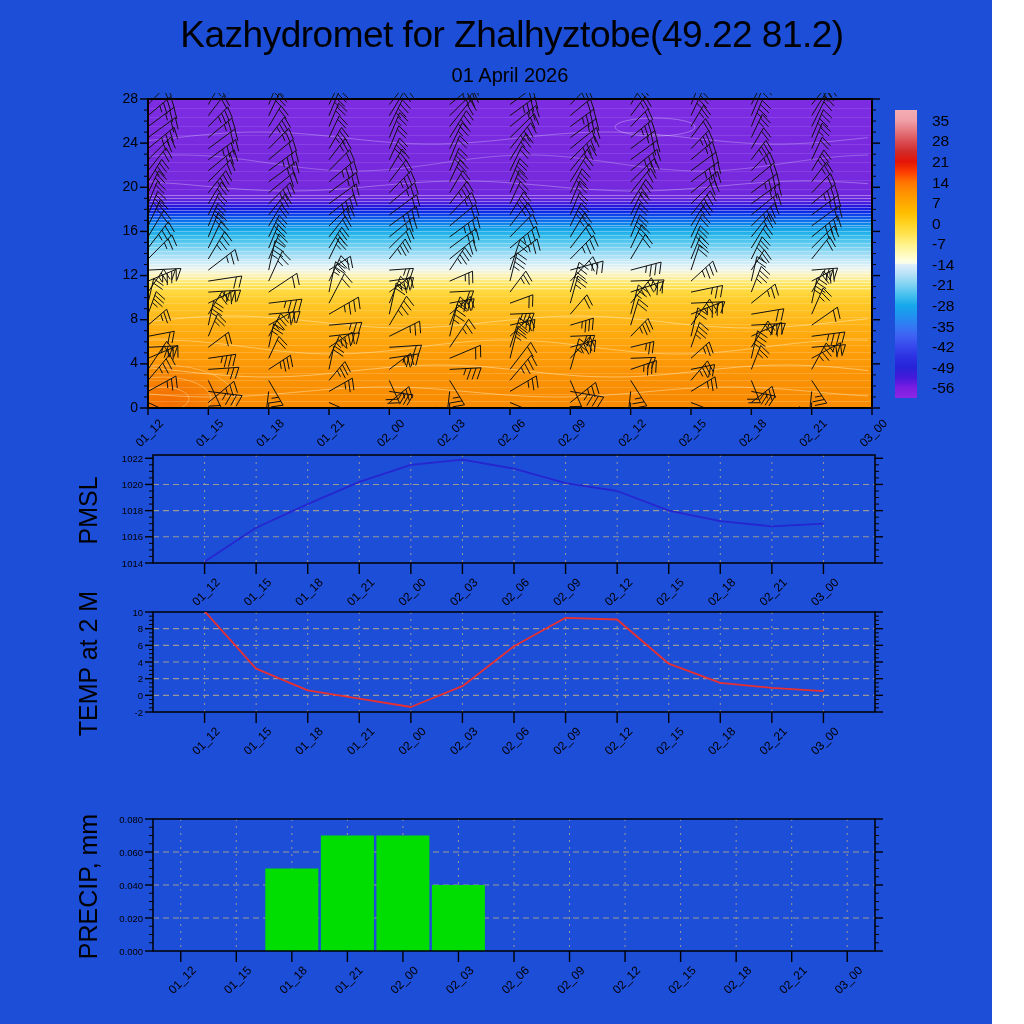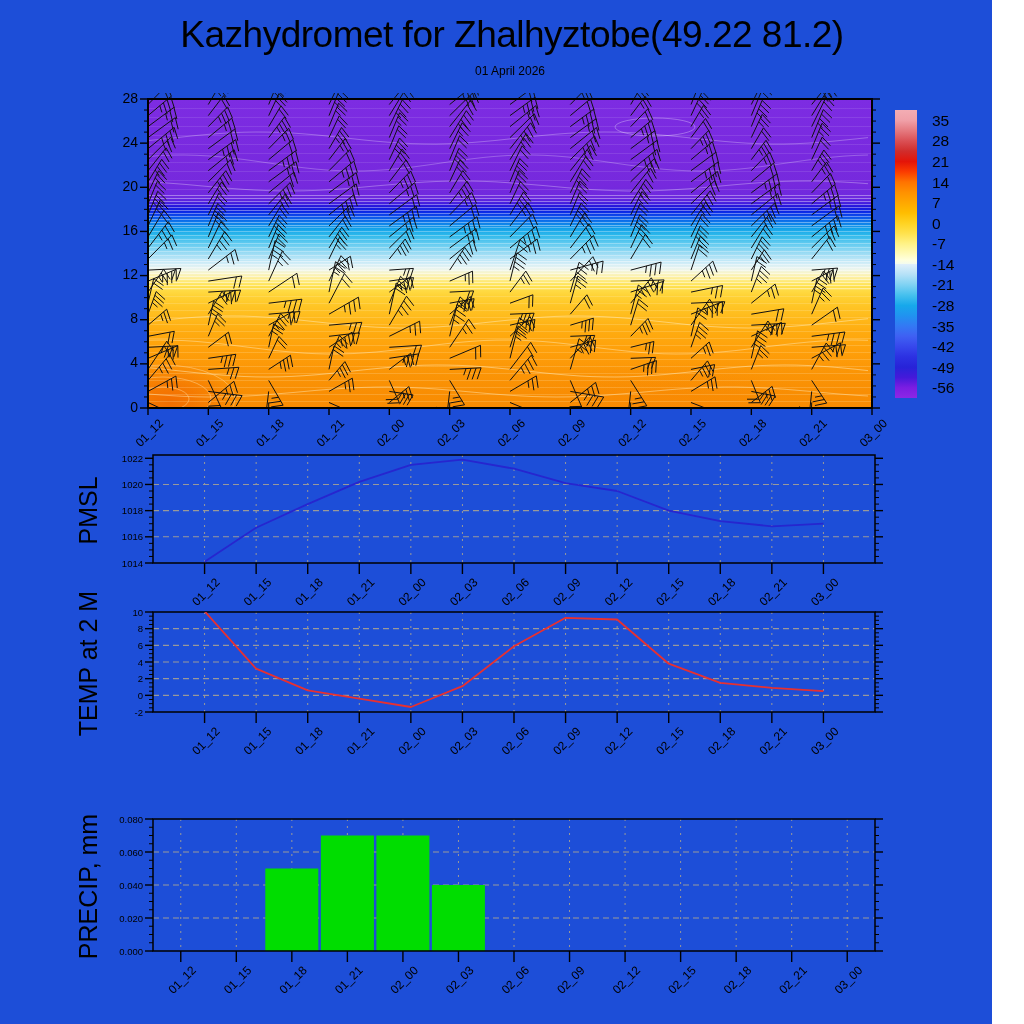--- a/index.html
+++ b/index.html
@@ -1,20 +1,20 @@
 <!DOCTYPE html>
 <html><head>
 <meta charset="utf-8">
 <style>
   html,body{margin:0;padding:0;background:#ffffff;}
   .page{position:relative;width:992px;height:1024px;background:#1d4ed8;
         font-family:"Liberation Sans", sans-serif;color:#000;overflow:hidden;}
   .title{position:absolute;top:14px;left:0;width:1024px;text-align:center;
          font-size:37px;letter-spacing:-0.5px;}
-  .subtitle{position:absolute;top:64px;left:0;width:1020px;text-align:center;font-size:12px;}
+  .subtitle{position:absolute;top:64px;left:0;width:1020px;text-align:center;font-size:20px;}
   #field{position:absolute;left:148px;top:99px;width:724px;height:309px;overflow:hidden;}
   .stripes{position:absolute;left:0;width:724px;pointer-events:none;}
   .s0{top:0;height:96px;background:repeating-linear-gradient(180deg,rgba(255,255,255,0.10) 0 1px,transparent 1px 9px);}
   .s1{top:96px;height:32px;background:repeating-linear-gradient(180deg,rgba(255,255,255,0.38) 0 1px,transparent 1px 3px);}
   .s2{top:128px;height:34px;background:repeating-linear-gradient(180deg,rgba(255,255,255,0.30) 0 1px,transparent 1px 4px);}
   .s3{top:162px;height:28px;background:repeating-linear-gradient(180deg,rgba(255,255,255,0.45) 0 1px,transparent 1px 3px);}
   .s4{top:190px;height:119px;background:repeating-linear-gradient(180deg,rgba(255,240,200,0.20) 0 1px,transparent 1px 7px);}
   #cbar{position:absolute;left:895px;top:110px;width:22px;height:288px;}
   .ylab{position:absolute;width:300px;text-align:center;transform:rotate(-90deg);font-size:25px;white-space:nowrap;}
   #ylab1{left:-62px;top:496px;}

